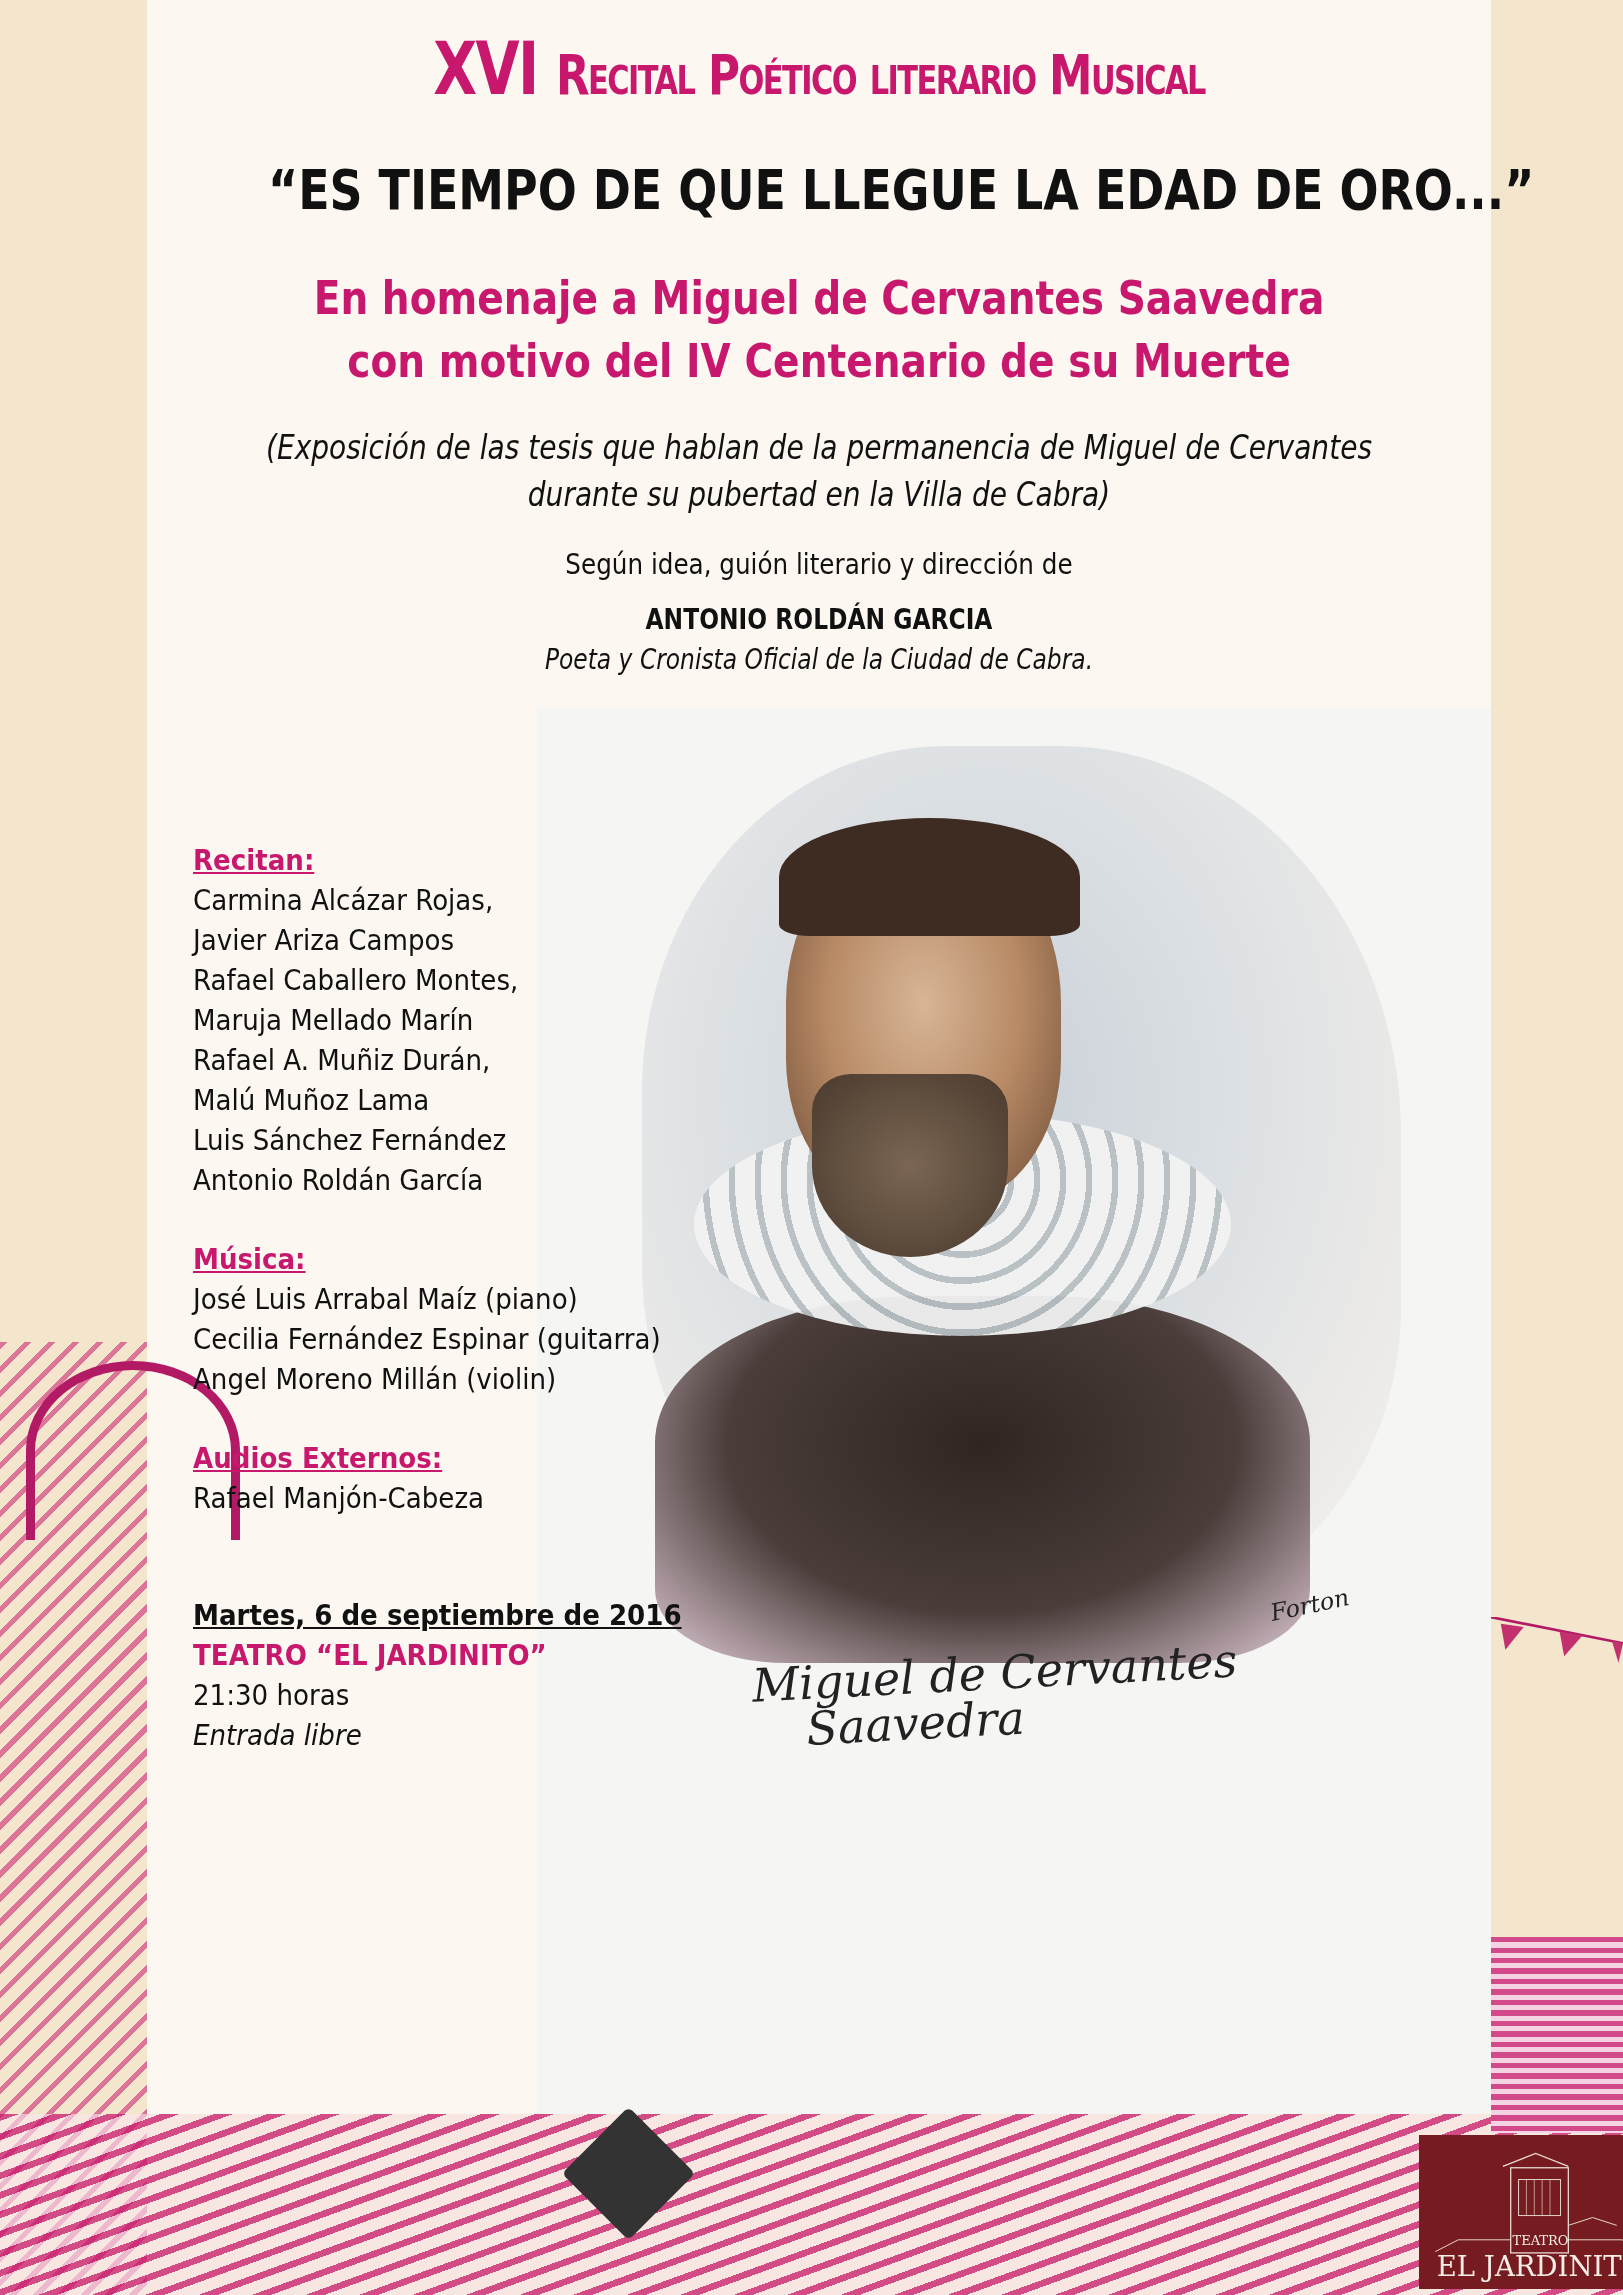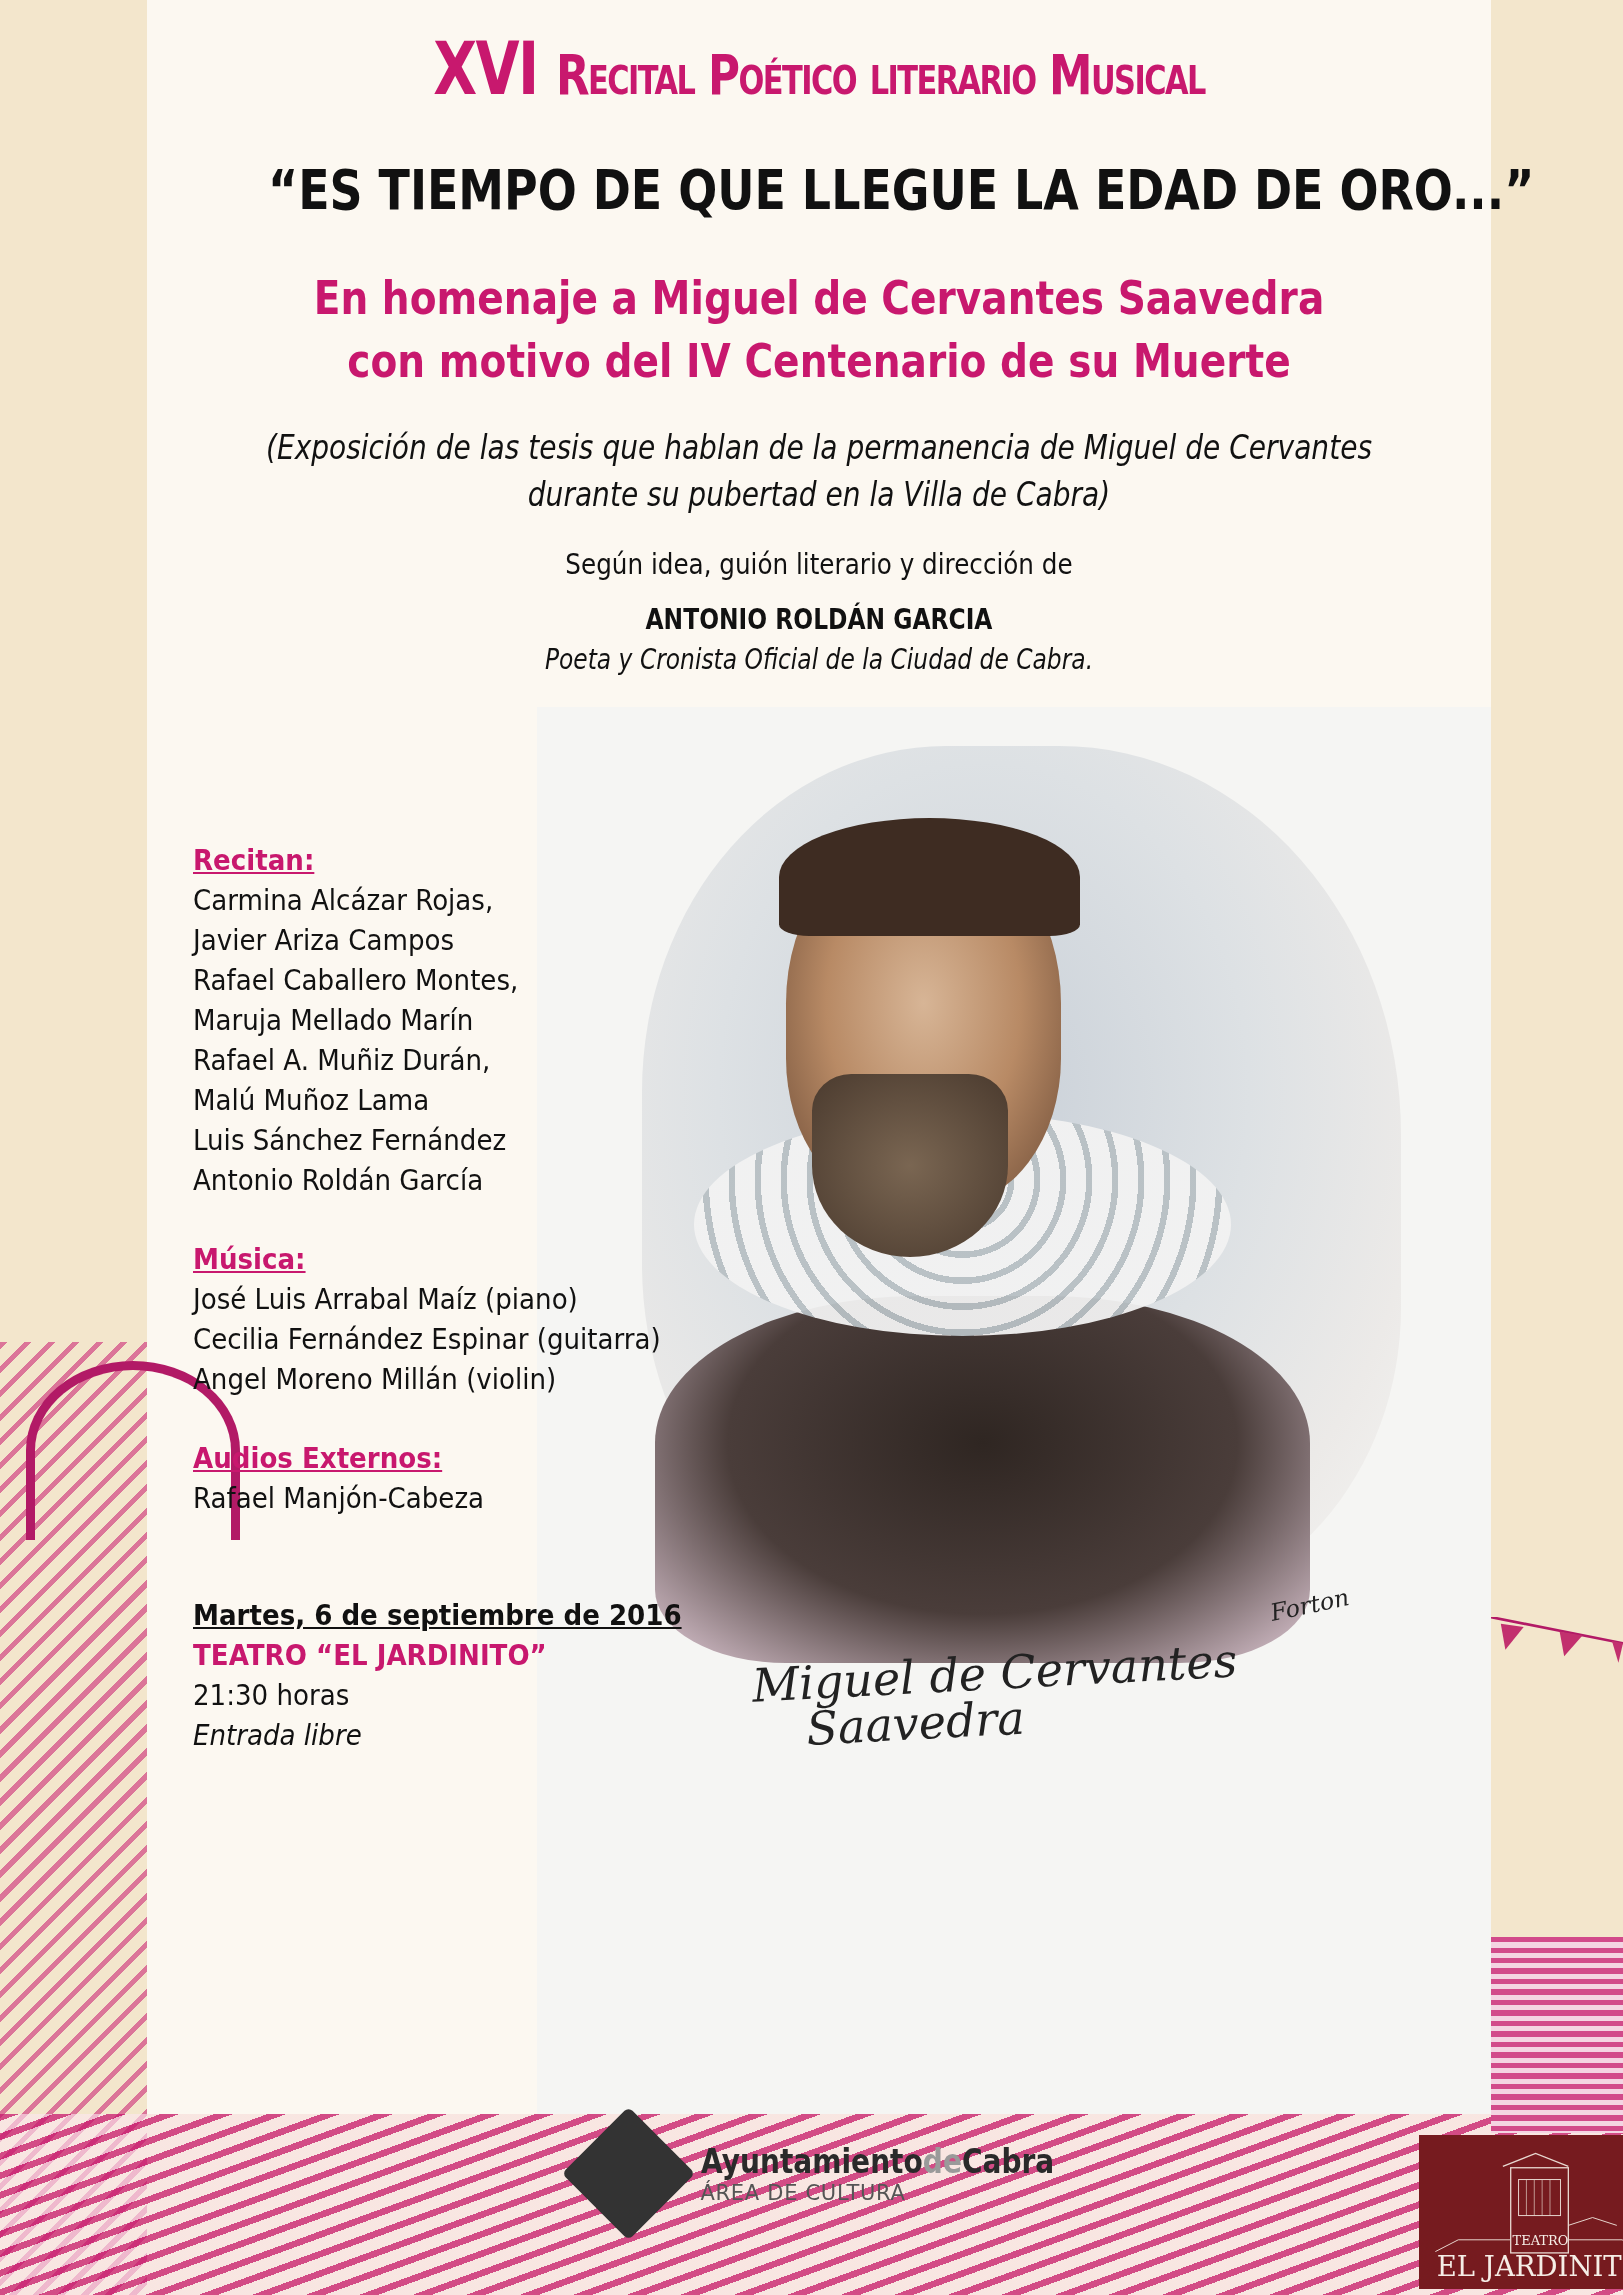--- a/index.html
+++ b/index.html
@@ -112,24 +112,20 @@
   <span class="row">Rafael Manjón-Cabeza</span>
   <div class="gap" style="height:77px"></div>
   <span class="row date">Martes, 6 de septiembre de 2016</span>
   <span class="row venue">TEATRO “EL JARDINITO”</span>
   <span class="row">21:30 horas</span>
   <span class="row it">Entrada libre</span>
 </div>
 
 <div class="logo-cabra">
   <div class="diamond"></div>
-  <div class="cabra-text">
-    <div class="cabra-name"><span>Ayuntamiento</span><span class="de">de</span><span>Cabra</span></div>
-    <div class="cabra-sub">ÁREA DE CULTURA</div>
-  </div>
 </div>
 
 <div class="logo-jard">
   <svg width="243" height="131" viewBox="0 0 371 200" style="position:absolute;left:0;top:0">
     <polyline points="128,48 178,28 228,48" fill="none" stroke="#e8d8d0" stroke-width="2"></polyline>
     <rect x="140" y="50" width="88" height="130" fill="none" stroke="#e8d8d0" stroke-width="2"></rect>
     <rect x="152" y="68" width="64" height="55" fill="none" stroke="#e8d8d0" stroke-width="1.5"></rect>
     <line x1="164" y1="68" x2="164" y2="123" stroke="#e8d8d0"></line>
       <line x1="176" y1="68" x2="176" y2="123" stroke="#e8d8d0"></line>
     <line x1="188" y1="68" x2="188" y2="123" stroke="#e8d8d0"></line>

